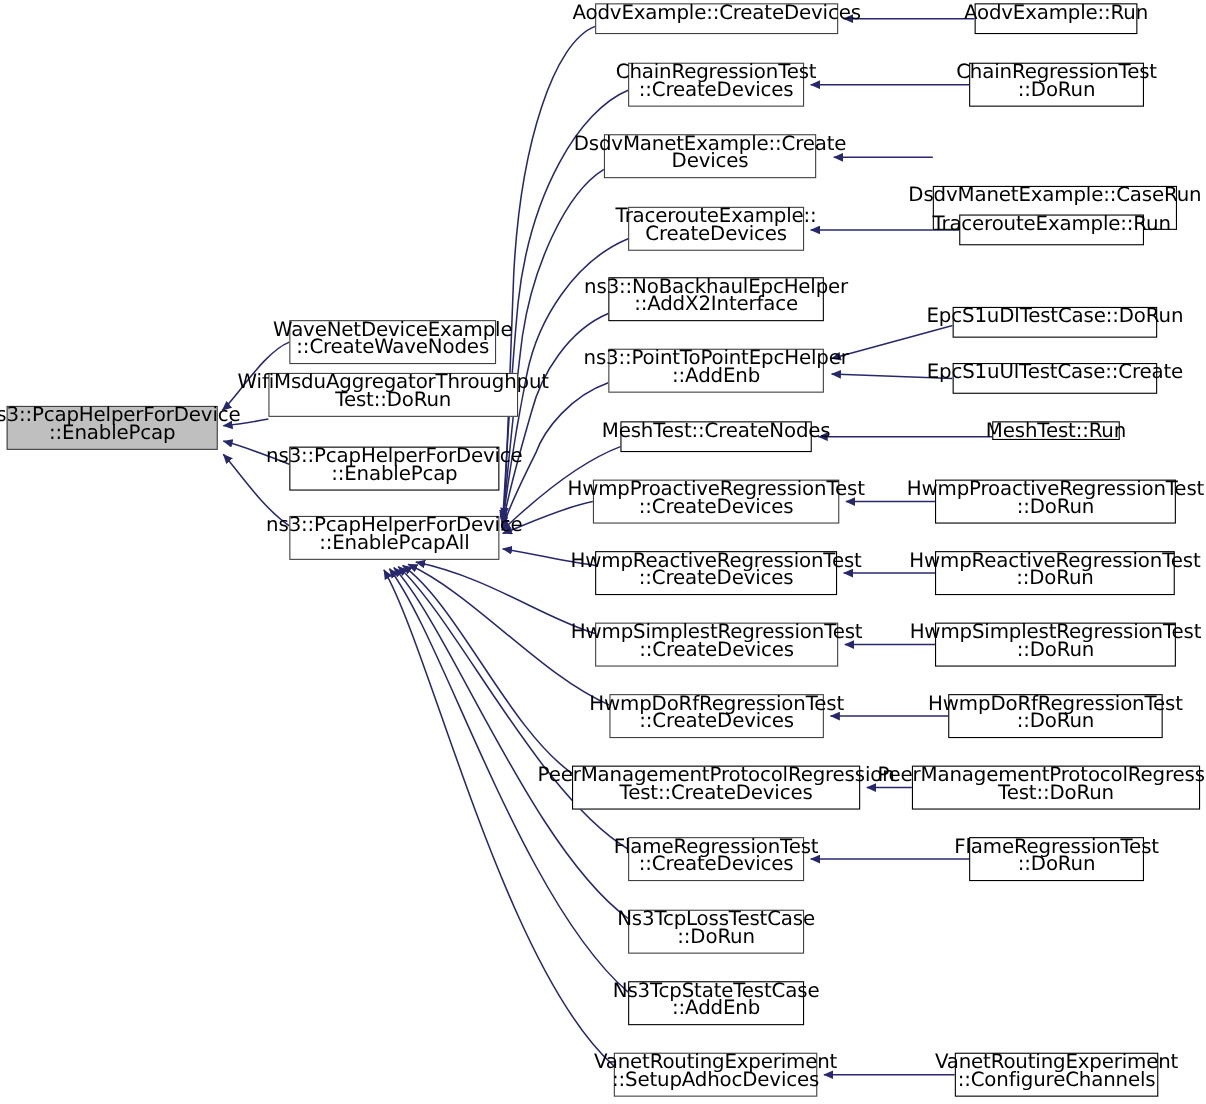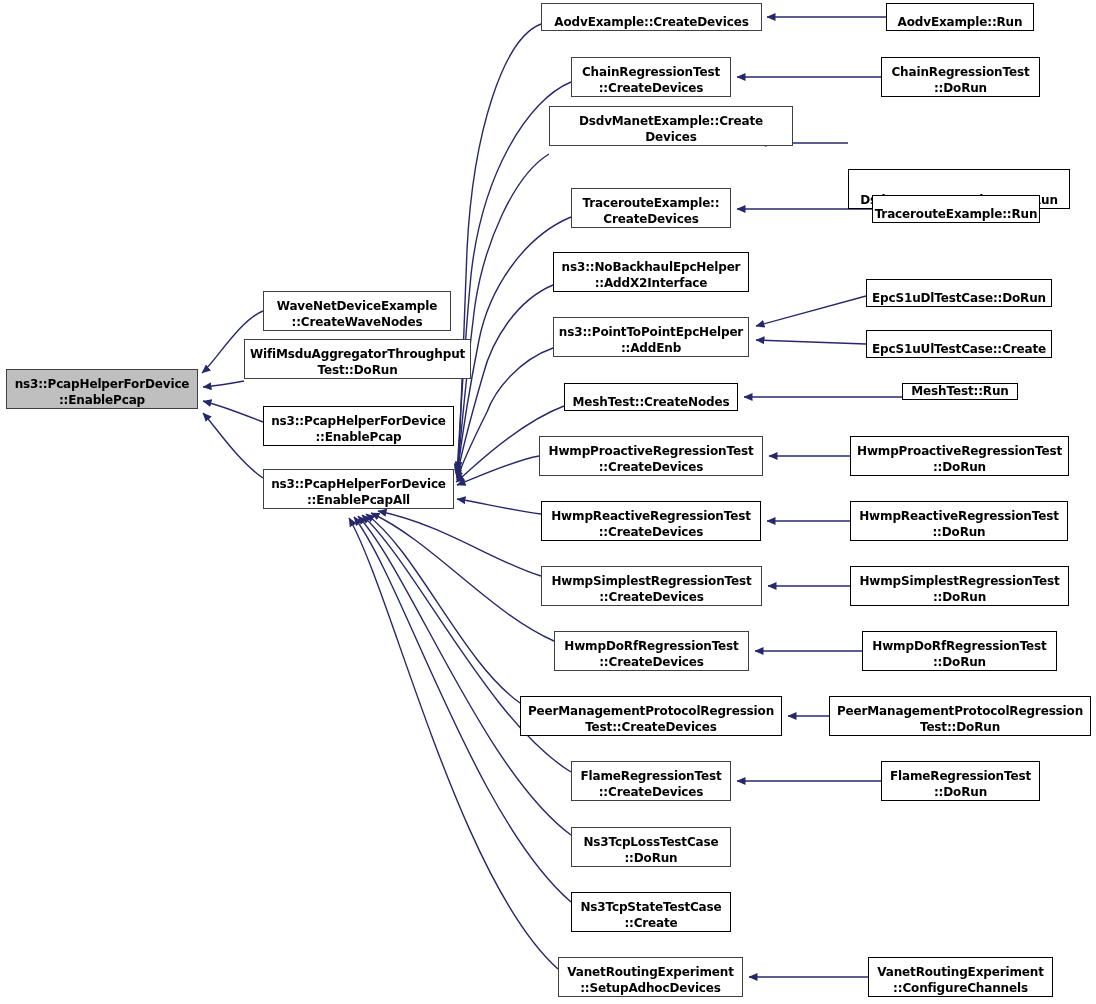--- a/index.html
+++ b/index.html
@@ -18,32 +18,31 @@
   #edges{
     position:absolute;
     left:0;top:0;
     width:1096px;height:1004px;
     pointer-events:none;
   }
   .node{
     position:absolute;
     box-sizing:border-box;
     display:flex;
-    align-items:flex-end;
+    align-items:flex-start;
     justify-content:center;
     text-align:center;
     background:#ffffff;
     border:1px solid #000000;
     color:#000000;
-    font-size:12px;
+    font-size:18px;
     line-height:15.5px;
     letter-spacing:-0.15px;
     white-space:pre;
     z-index:2;
-    font-weight:bold;
   }
   .node.thick{ border:1.6px solid #404040; }
   .node.current{
     background:#bfbfbf;
     border:1.6px solid #404040;
   }
   .node-label{ display:block; padding:0 3px; }
 </style>
 </head>
 <body>
@@ -99,21 +98,21 @@
 ::CreateWaveNodes</span></div>
       <div class="node thick" style="left: 244px; top: 339px; width: 227px; height: 40px;"><span class="node-label">WifiMsduAggregatorThroughput
 Test::DoRun</span></div>
       <div class="node thin" style="left: 263px; top: 406px; width: 191px; height: 40px;"><span class="node-label">ns3::PcapHelperForDevice
 ::EnablePcap</span></div>
       <div class="node thick" style="left: 263px; top: 469px; width: 191px; height: 40px;"><span class="node-label">ns3::PcapHelperForDevice
 ::EnablePcapAll</span></div>
       <div class="node thick" style="left: 541px; top: 3px; width: 221px; height: 28px;"><span class="node-label">AodvExample::CreateDevices</span></div>
       <div class="node thick" style="left: 571px; top: 57px; width: 160px; height: 40px;"><span class="node-label">ChainRegressionTest
 ::CreateDevices</span></div>
-      <div class="node thick" style="left: 549px; top: 106px; width: 244px; height: 40px;"><span class="node-label">DsdvManetExample::Create
+      <div class="node thick" style="left: 549px; top: 122px; width: 193px; height: 40px;"><span class="node-label">DsdvManetExample::Create
 Devices</span></div>
       <div class="node thick" style="left: 571px; top: 188px; width: 160px; height: 40px;"><span class="node-label">TracerouteExample::
 CreateDevices</span></div>
       <div class="node thin" style="left: 553px; top: 252px; width: 196px; height: 40px;"><span class="node-label">ns3::NoBackhaulEpcHelper
 ::AddX2Interface</span></div>
       <div class="node thick" style="left: 553px; top: 317px; width: 196px; height: 40px;"><span class="node-label">ns3::PointToPointEpcHelper
 ::AddEnb</span></div>
       <div class="node thin" style="left: 564px; top: 383px; width: 174px; height: 28px;"><span class="node-label">MeshTest::CreateNodes</span></div>
       <div class="node thick" style="left: 539px; top: 436px; width: 224px; height: 40px;"><span class="node-label">HwmpProactiveRegressionTest
 ::CreateDevices</span></div>
@@ -123,21 +122,21 @@
 ::CreateDevices</span></div>
       <div class="node thick" style="left: 554px; top: 631px; width: 195px; height: 40px;"><span class="node-label">HwmpDoRfRegressionTest
 ::CreateDevices</span></div>
       <div class="node thin" style="left: 520px; top: 696px; width: 262px; height: 40px;"><span class="node-label">PeerManagementProtocolRegression
 Test::CreateDevices</span></div>
       <div class="node thick" style="left: 571px; top: 761px; width: 160px; height: 40px;"><span class="node-label">FlameRegressionTest
 ::CreateDevices</span></div>
       <div class="node thick" style="left: 571px; top: 827px; width: 160px; height: 40px;"><span class="node-label">Ns3TcpLossTestCase
 ::DoRun</span></div>
       <div class="node thin" style="left: 571px; top: 892px; width: 160px; height: 40px;"><span class="node-label">Ns3TcpStateTestCase
-::Create</span></div>
+::AddEnb</span></div>
       <div class="node thick" style="left: 558px; top: 957px; width: 185px; height: 40px;"><span class="node-label">VanetRoutingExperiment
 ::SetupAdhocDevices</span></div>
       <div class="node thin" style="left: 886px; top: 3px; width: 148px; height: 28px;"><span class="node-label">AodvExample::Run</span></div>
       <div class="node thin" style="left: 881px; top: 57px; width: 159px; height: 40px;"><span class="node-label">ChainRegressionTest
 ::DoRun</span></div>
       <div class="node thin" style="left: 848px; top: 129px; width: 222px; height: 40px; margin-top: 40px;"><span class="node-label">DsdvManetExample::CaseRun</span></div>
       <div class="node thin" style="left: 872px; top: 195px; width: 168px; height: 28px;"><span class="node-label">TracerouteExample::Run</span></div>
       <div class="node thin" style="left: 866px; top: 279px; width: 186px; height: 28px;"><span class="node-label">EpcS1uDlTestCase::DoRun</span></div>
       <div class="node thin" style="left: 866px; top: 330px; width: 186px; height: 28px;"><span class="node-label">EpcS1uUlTestCase::Create</span></div>
       <div class="node thin" style="left: 902px; top: 383px; width: 116px; height: 17px;"><span class="node-label">MeshTest::Run</span></div>

